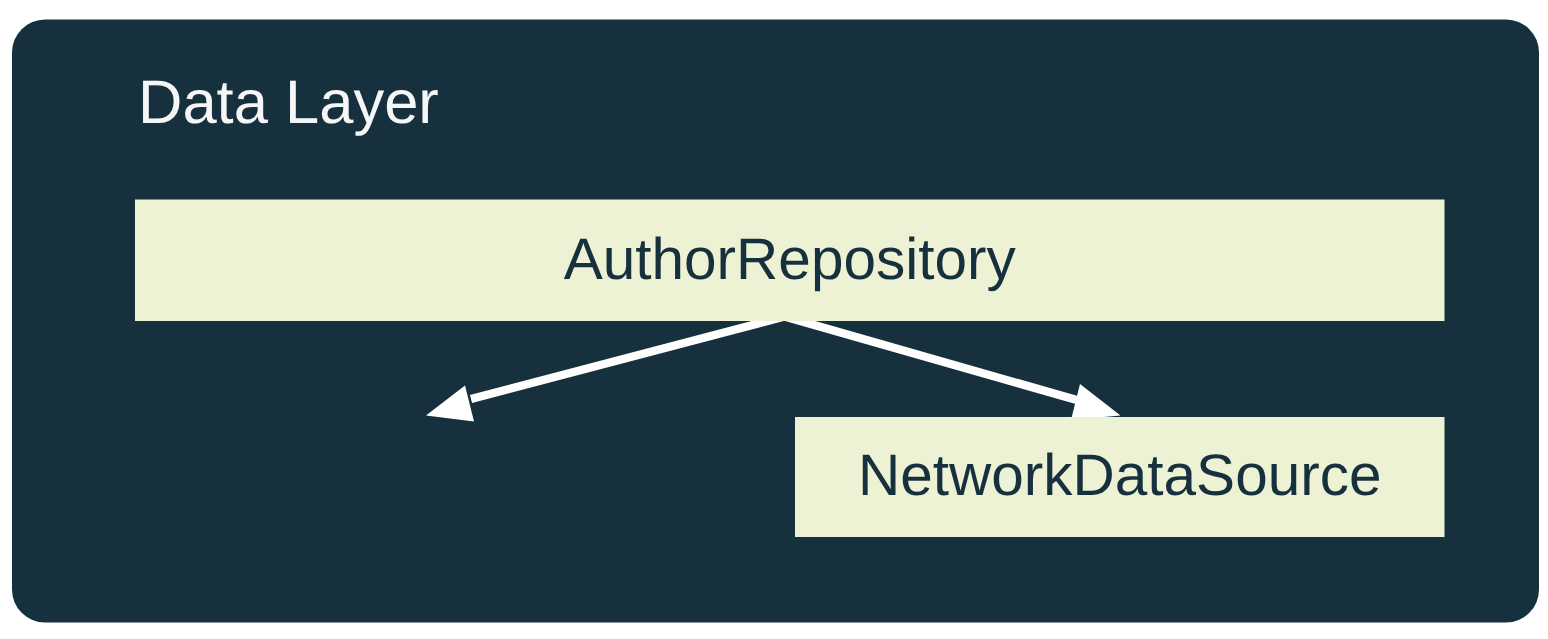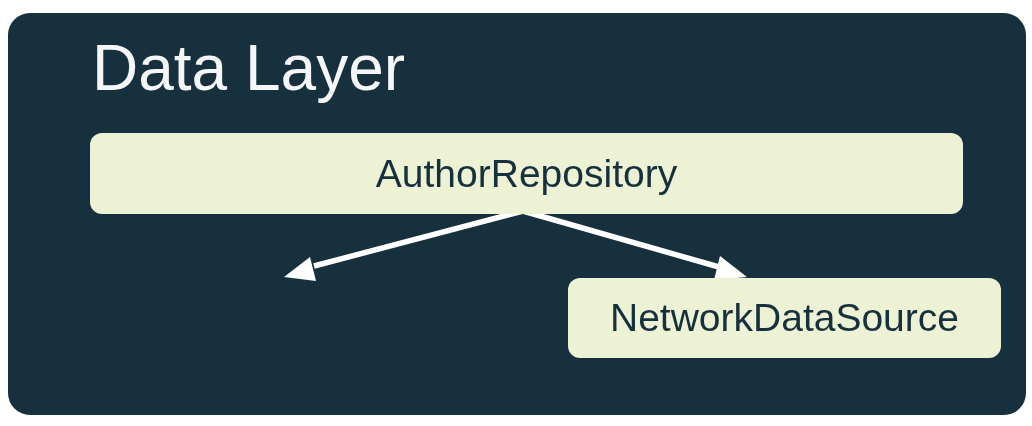--- a/index.html
+++ b/index.html
@@ -28,49 +28,49 @@
     top: 13px;
     width: 1018px;
     height: 402px;
     background: var(--container-bg);
     border-radius: 22px;
   }
   .title {
     position: absolute;
     left: 92px;
     top: 38px;
-    font-size: 64px;
+    font-size: 41px;
     line-height: 60px;
     font-weight: 400;
     color: var(--title-text);
     white-space: nowrap;
   }
   .arrows {
     position: absolute;
     left: 0;
     top: 0;
     width: 1032px;
     height: 426px;
     pointer-events: none;
   }
   .node {
     position: absolute;
     background: var(--node-bg);
-    border-radius: 12px;
+    border-radius: 0;
     display: flex;
     align-items: center;
     justify-content: center;
     font-size: 39px;
     font-weight: 400;
     color: var(--node-text);
     white-space: nowrap;
   }
   .node-author  { left: 90px;  top: 133px; width: 873px; height: 81px; }
   .node-local   { left: 92px;  top: 278px; width: 375px; height: 80px; }
-  .node-network { left: 530px; top: 278px; width: 433px; height: 80px; margin-left: 38px; }
+  .node-network { left: 530px; top: 278px; width: 433px; height: 80px; }
 </style>
 </head>
 <body>
 
 <div class="stage">
   <div class="container"></div>
 
   <svg class="arrows" viewBox="0 0 1032 426">
     <g>
       <line x1="523" y1="211" x2="314" y2="266" stroke="var(--arrow)" stroke-width="5.5"></line>

